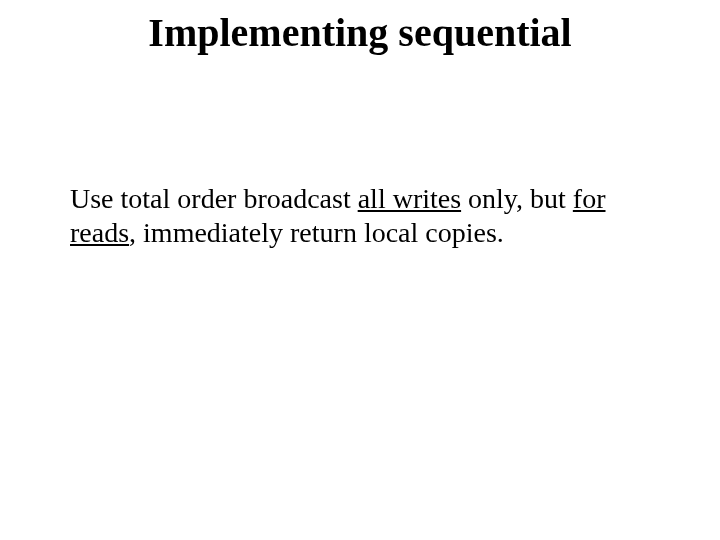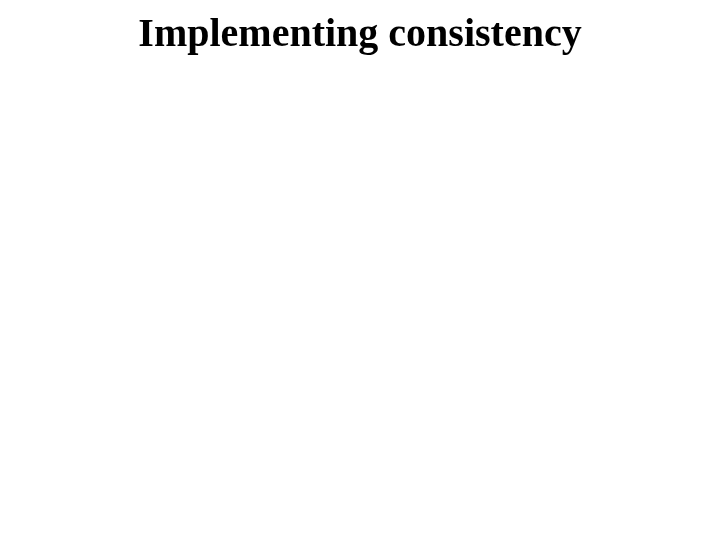--- a/index.html
+++ b/index.html
@@ -37,15 +37,18 @@
   }
   .u {
     text-decoration: underline;
   }
 </style>
 </head>
 <body>
 
 <div class="slide">
   <div class="title">
-    <span>Implementing consistency</span><br>
+    <span>Implementing sequential</span><br>
+  </div>
+  <div class="body">
+    <span>Use total order broadcast </span><span class="u">all writes</span><span> only, but </span><span class="u">for reads</span><span>, immediately return local copies.</span>
   </div>
 </div>
 
 </body></html>

